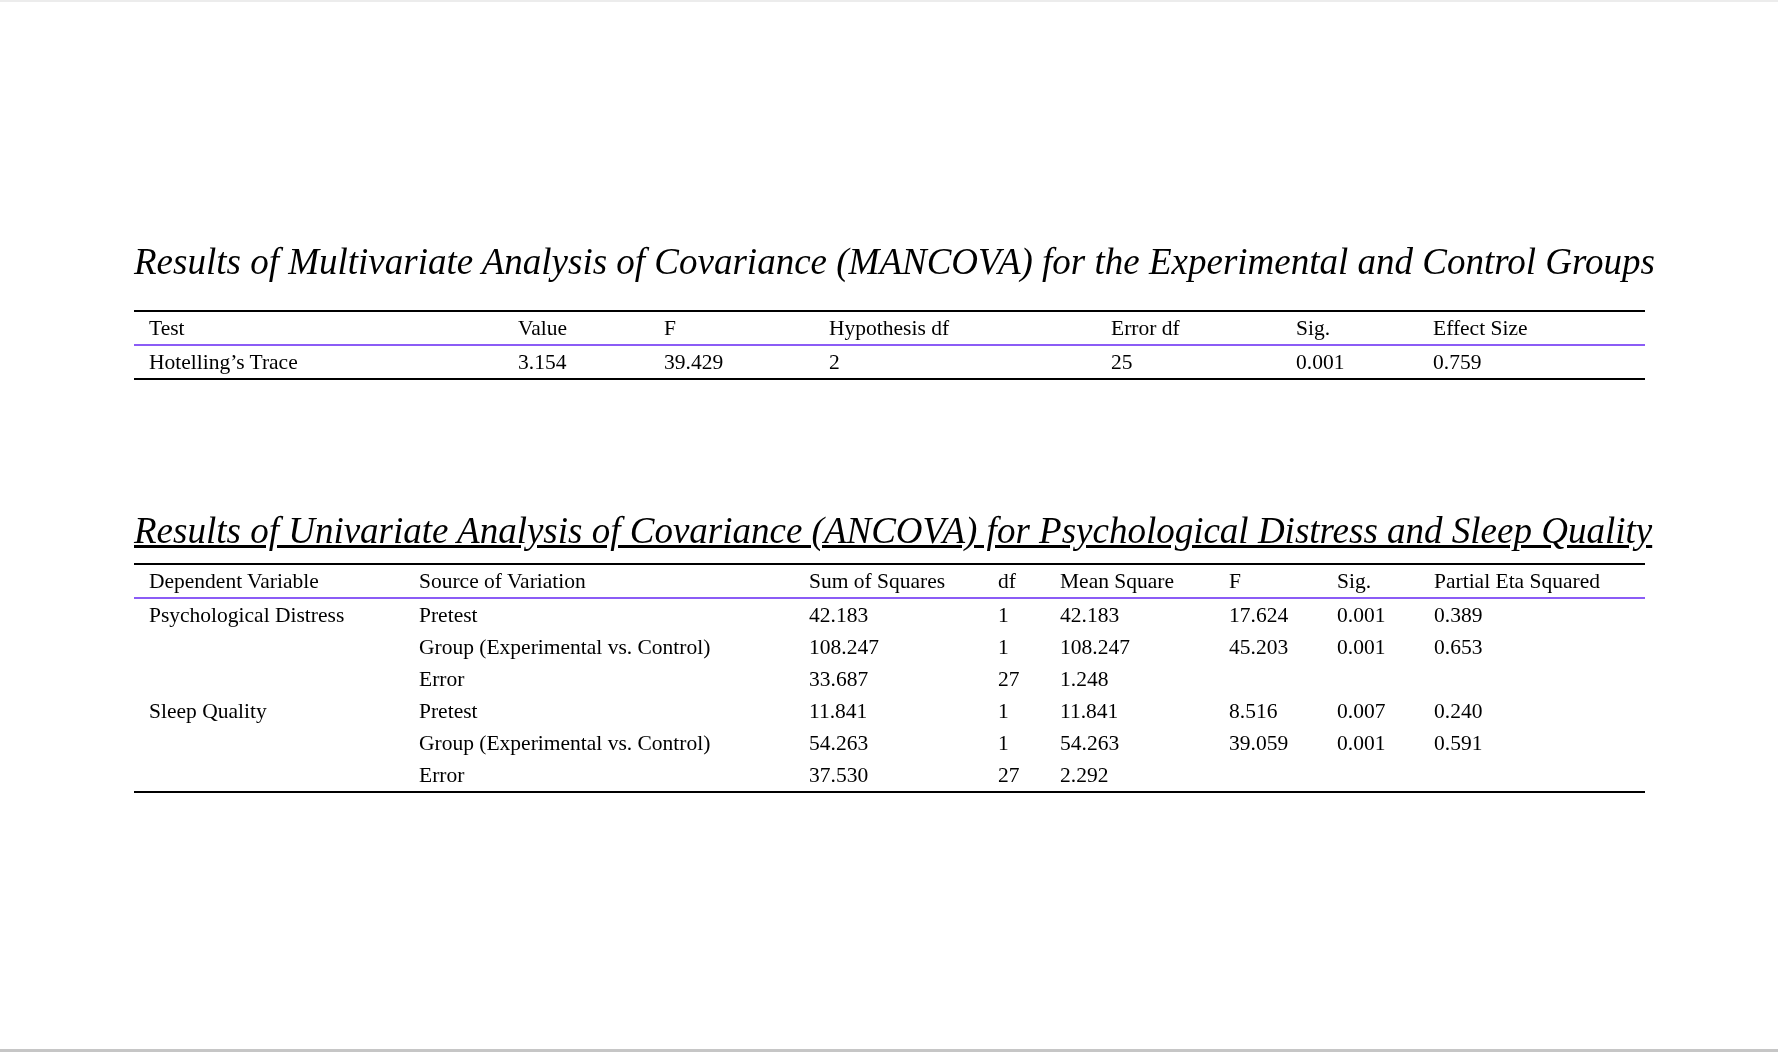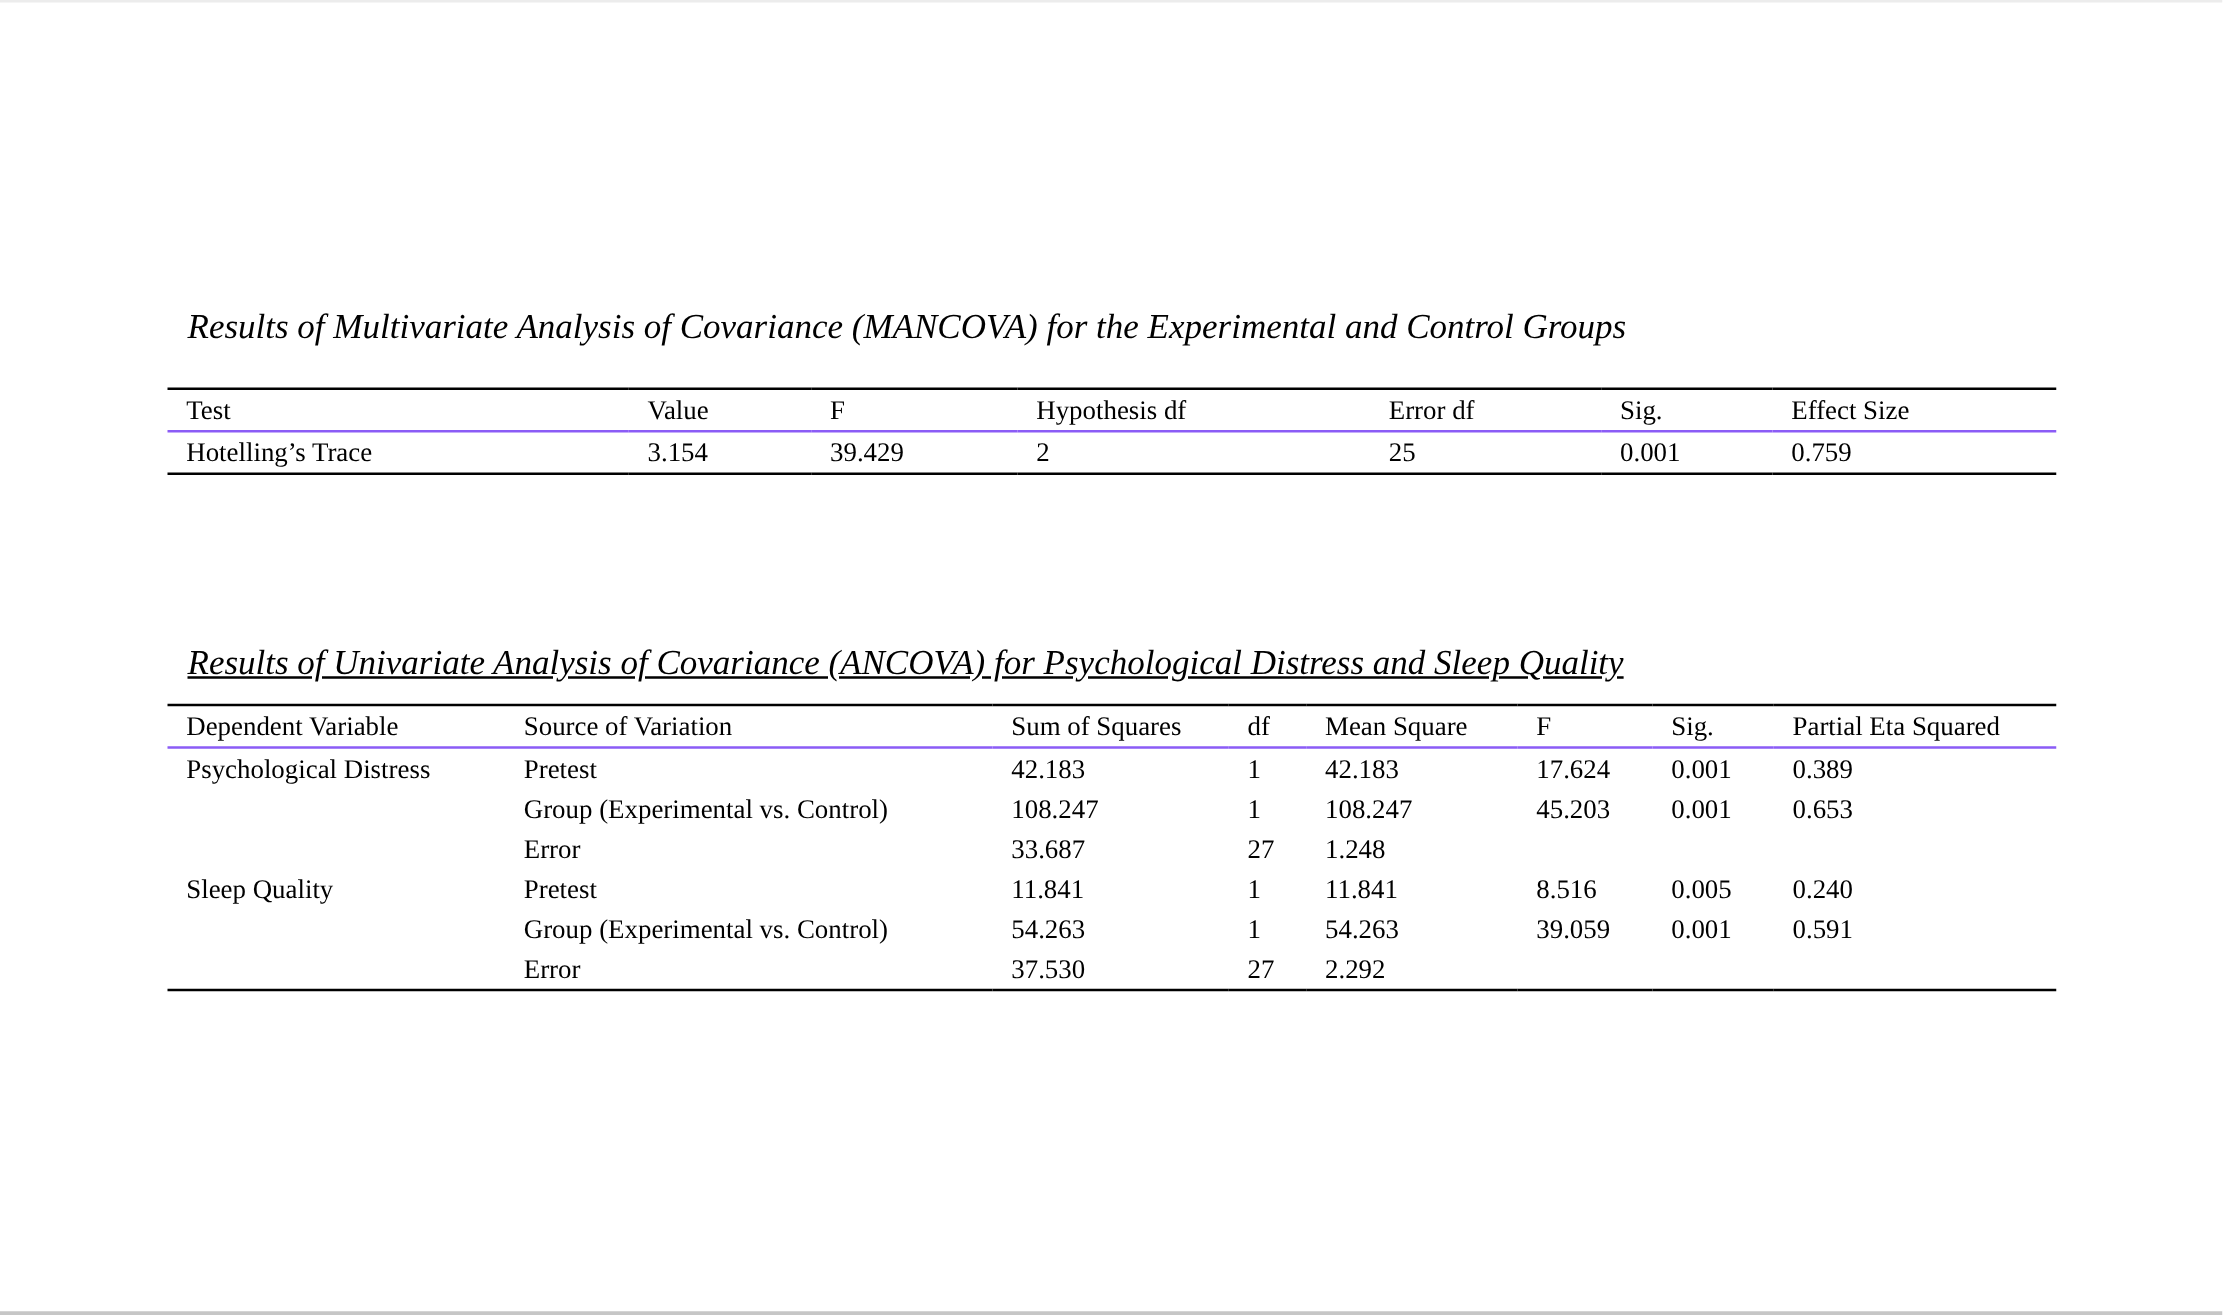--- a/index.html
+++ b/index.html
@@ -28,23 +28,23 @@
     background: #c6c6c6;
   }
   .content {
     position: absolute;
     left: 134px;
     top: 0;
     width: 1511px;
   }
   .table-title {
     position: absolute;
-    left: 16px;
+    left: 0;
     font-style: italic;
-    font-size: 28px;
+    font-size: 37px;
     line-height: 38px;
     white-space: nowrap;
   }
   #title-1 { top: 243px; }
   #title-2 { top: 512px; text-decoration: underline; }
   .apa-table {
     position: absolute;
     left: 0;
     border-collapse: collapse;
     table-layout: fixed;
@@ -168,21 +168,21 @@
           <td></td>
           <td></td>
         </tr>
         <tr>
           <td>Sleep Quality</td>
           <td>Pretest</td>
           <td>11.841</td>
           <td>1</td>
           <td>11.841</td>
           <td>8.516</td>
-          <td>0.005</td>
+          <td>0.007</td>
           <td>0.240</td>
         </tr>
         <tr>
           <td></td>
           <td>Group (Experimental vs. Control)</td>
           <td>54.263</td>
           <td>1</td>
           <td>54.263</td>
           <td>39.059</td>
           <td>0.001</td>

